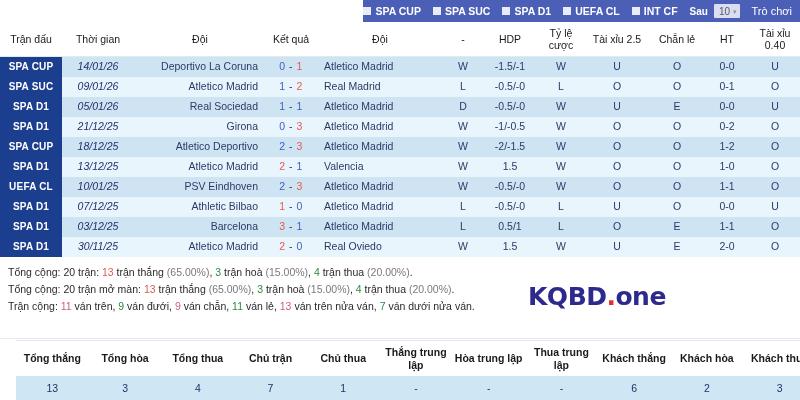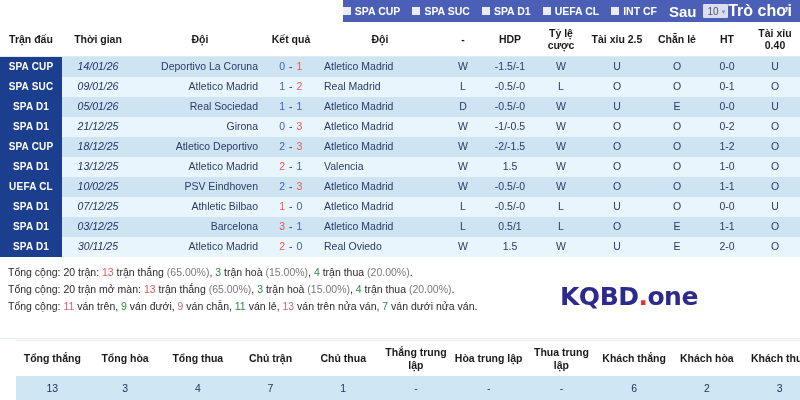--- a/index.html
+++ b/index.html
@@ -31,42 +31,42 @@
     font-weight: bold;
     white-space: nowrap;
   }
   .cb {
     width: 8px; height: 8px;
     background: #e9ecf7;
     display: inline-block;
     border: 0;
   }
   .sau-label {
-    color:#fff; font-size:15px; font-weight:bold; margin-right:6px;
+    color:#fff; font-size:10px; font-weight:bold; margin-right:6px;
   }
   .select-box {
     background: #d9dff0;
     color: #556;
     font-size: 10px;
     padding: 1px 3px 1px 5px;
     display: flex; align-items: center; gap: 3px;
     border-radius: 1px;
     height: 14px;
-    margin-right: 0;
+    margin-right: 12px;
   }
   .chev { font-size: 7px; color:#8890b0; line-height:1; }
-  .trochoi { color:#fff; font-size:16px; font-weight:bold; }
+  .trochoi { color:#fff; font-size:11px; font-weight:normal; }
 
   
   table { border-collapse: collapse; width: 800px; table-layout: fixed; }
   .main-head th {
     background: #ffffff;
     color: #1a1a1a;
     font-size: 10.5px;
-    font-weight: bold;
+    font-weight: normal;
     padding: 5px 3px;
     text-align: center;
     line-height: 1.15;
     border-bottom: 1px solid #e3e9f2;
     margin-left: 20px;
   }
   .main-table td {
     font-size: 10.5px;
     padding: 3px 2px;
     text-align: center;
@@ -112,21 +112,20 @@
   .s-grey { color:#7a7a7a; }
   .s-pink { color:#d2607a; }
 
   .logo {
     position: absolute;
     left: 528px; top: 282px;
     font-size: 25px;
     font-weight: bold;
     letter-spacing: -0.5px;
     font-family: "DejaVu Sans", sans-serif;
-    margin-left: 32px;
   }
   .logo .kq { color:#2d2a8c; }
   .logo .dot { color:#e03030; }
   .logo .one { color:#2d2a8c; }
 
   
   .stats {
     position:absolute; left:16px; top:340px; width:800px;
     border-collapse: collapse; table-layout: fixed;
   }
@@ -289,21 +288,21 @@
           <td class="c-crim">W</td>
           <td>1.5</td>
           <td class="c-crim">W</td>
           <td class="c-pink">O</td>
           <td class="c-dgreen">O</td>
           <td>1-0</td>
           <td class="c-dgreen">O</td>
         </tr>
         <tr class="odd">
           <td class="badge">UEFA CL</td>
-          <td class="date">10/02/25</td>
+          <td class="date">10/01/25</td>
           <td class="home c-blue">PSV Eindhoven</td>
           <td class="score"><span class="c-blue">2</span><span class="c-dk"> - </span><span class="c-red">3</span></td>
           <td class="away c-red">Atletico Madrid</td>
           <td class="c-crim">W</td>
           <td>-0.5/-0</td>
           <td class="c-crim">W</td>
           <td class="c-pink">O</td>
           <td class="c-dgreen">O</td>
           <td>1-1</td>
           <td class="c-dgreen">O</td>
@@ -354,21 +353,21 @@
   </table>
 
   <div class="summary">
     <div>
       <span>Tổng cộng: 20 trận: </span><span class="s-red">13</span><span> trận thắng </span><span class="s-grey">(65.00%)</span><span>, </span><span class="s-green">3</span><span> trận hoà </span><span class="s-grey">(15.00%)</span><span>, </span><span class="s-green">4</span><span> trận thua </span><span class="s-grey">(20.00%)</span><span>.</span>
     </div>
     <div>
       <span>Tổng cộng: 20 trận mở màn: </span><span class="s-red">13</span><span> trận thắng </span><span class="s-grey">(65.00%)</span><span>, </span><span class="s-green">3</span><span> trận hoà </span><span class="s-grey">(15.00%)</span><span>, </span><span class="s-green">4</span><span> trận thua </span><span class="s-grey">(20.00%)</span><span>.</span>
     </div>
     <div>
-      <span>Tổng cộng: </span><span class="s-pink">11</span><span> ván trên, </span><span class="s-green">9</span><span> ván đưới, </span><span class="s-pink">9</span><span> ván chẵn, </span><span class="s-green">11</span><span> ván lẻ, </span><span class="s-pink">13</span><span> ván trên nửa ván, </span><span class="s-green">7</span><span> ván dưới nửa ván.</span>
+      <span>Trận cộng: </span><span class="s-pink">11</span><span> ván trên, </span><span class="s-green">9</span><span> ván đưới, </span><span class="s-pink">9</span><span> ván chẵn, </span><span class="s-green">11</span><span> ván lẻ, </span><span class="s-pink">13</span><span> ván trên nửa ván, </span><span class="s-green">7</span><span> ván dưới nửa ván.</span>
     </div>
   </div>
 
   <div class="logo">
     <span class="kq">KQBD</span><span class="dot">.</span><span class="one">one</span>
   </div>
 
   <div class="divider"></div>
 
   <table class="stats">

